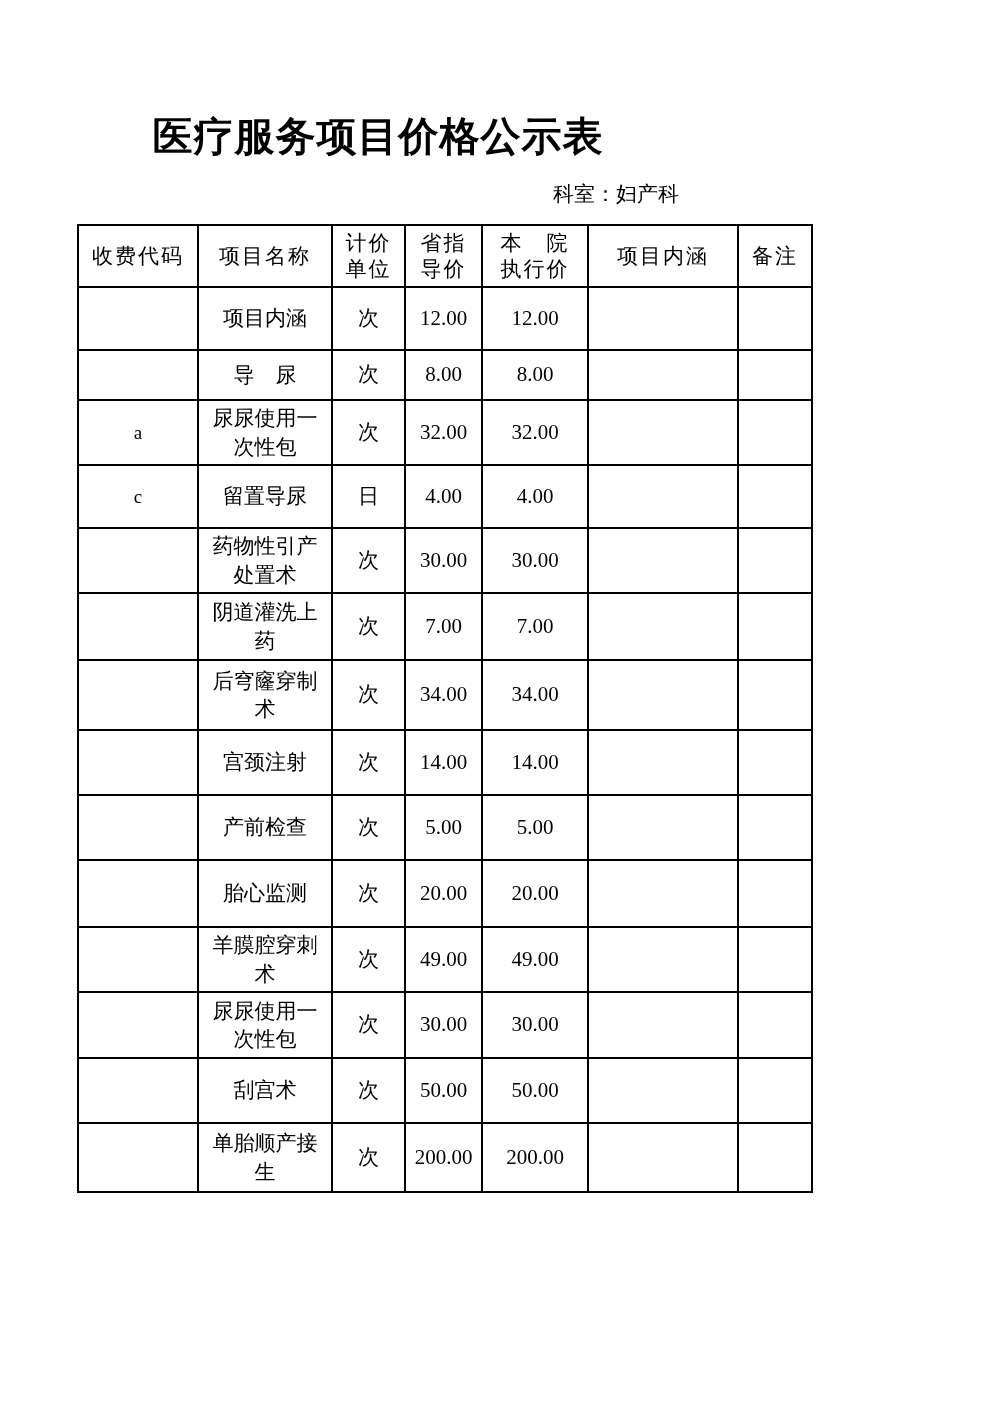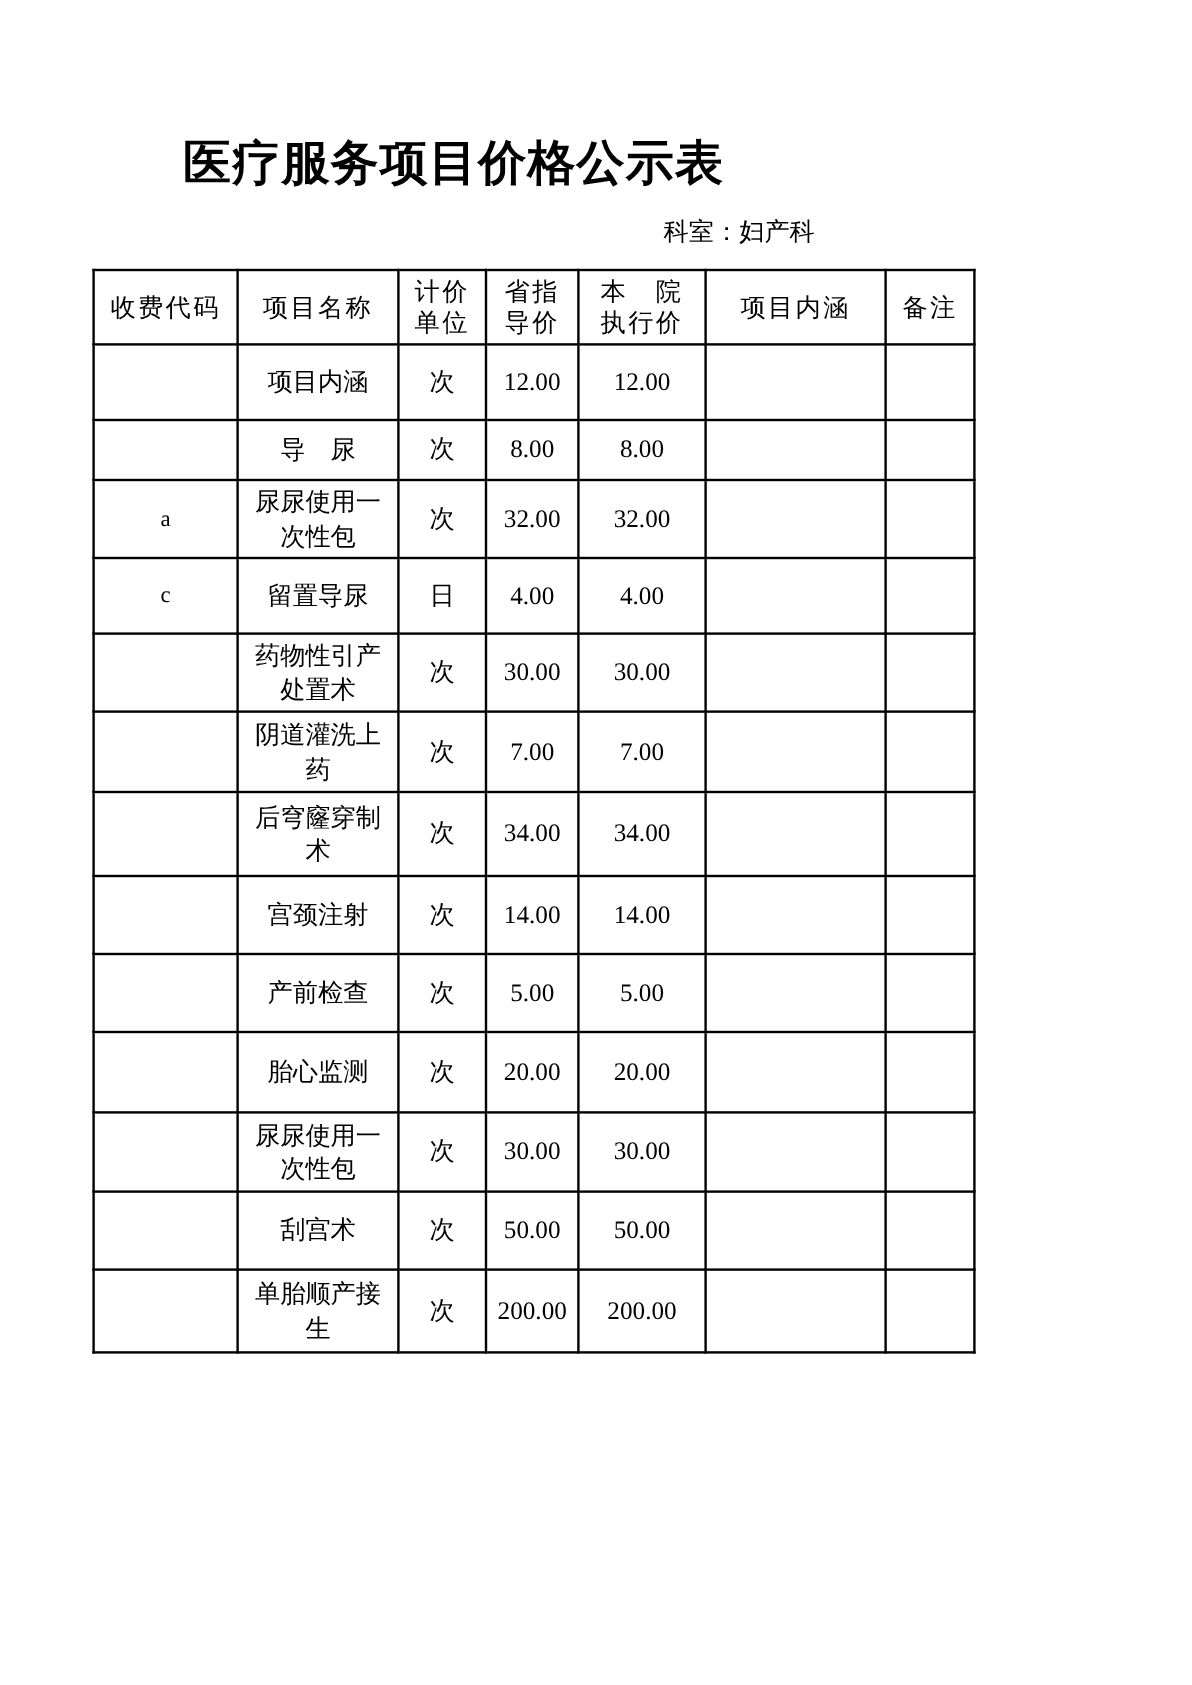--- a/index.html
+++ b/index.html
@@ -206,20 +206,29 @@
           </tr>
           <tr style="height: 67px; padding-left: 15px;">
             <td class="cell-charge-code"></td>
             <td class="cell-item-name">胎心监测</td>
             <td class="cell-unit">次</td>
             <td class="cell-guide-price">20.00</td>
             <td class="cell-hospital-price">20.00</td>
             <td class="cell-content"></td>
             <td class="cell-note"></td>
           </tr>
+          <tr style="height: 65px;">
+            <td class="cell-charge-code"></td>
+            <td class="cell-item-name">羊膜腔穿刺术</td>
+            <td class="cell-unit">次</td>
+            <td class="cell-guide-price">49.00</td>
+            <td class="cell-hospital-price">49.00</td>
+            <td class="cell-content"></td>
+            <td class="cell-note"></td>
+          </tr>
           <tr style="height: 66px;">
             <td class="cell-charge-code"></td>
             <td class="cell-item-name">尿尿使用一次性包</td>
             <td class="cell-unit">次</td>
             <td class="cell-guide-price">30.00</td>
             <td class="cell-hospital-price">30.00</td>
             <td class="cell-content"></td>
             <td class="cell-note"></td>
           </tr>
           <tr style="height: 65px;">

